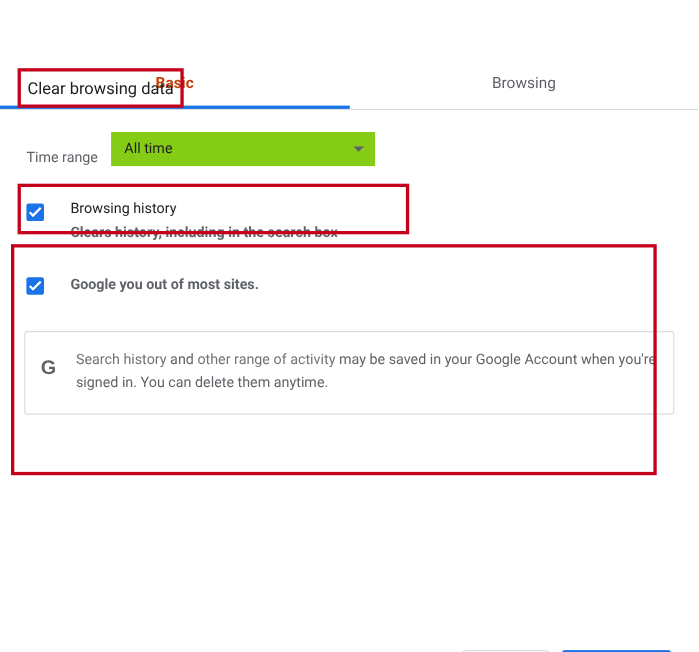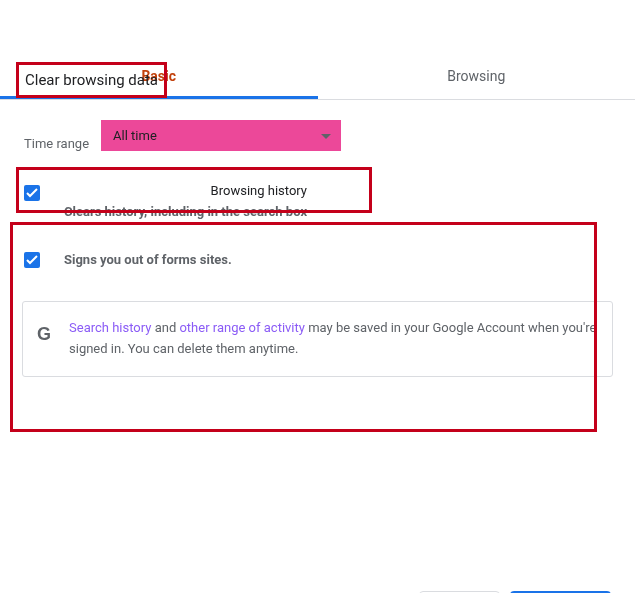--- a/index.html
+++ b/index.html
@@ -51,35 +51,34 @@
       display: flex;
       align-items: flex-end;
       gap: 12px;
       padding: 20px 0 18px 24px;
     }
     .range-label { color: #5f6368; font-size: 13px; }
     .select {
       display: flex;
       align-items: center;
       justify-content: space-between;
-      background: #ec4899;
+      background: #84cc16;
       padding: 8px 10px 8px 12px;
       width: 240px;
       font-size: 13px;
       color: #202124;
       cursor: pointer;
       gap: 40px;
     }
     .options { padding: 0 24px; }
     .opt {
       display: flex;
       align-items: flex-start;
       gap: 24px;
       padding: 14px 0;
-      text-align: right;
     }
     .checkbox {
       width: 16px;
       height: 16px;
       background: #1a73e8;
       border-radius: 2px;
       display: flex;
       align-items: center;
       justify-content: center;
       flex-shrink: 0;
@@ -100,21 +99,21 @@
       line-height: 1.6;
     }
     .g-logo {
       font-family: "Product Sans", Arial, sans-serif;
       font-weight: bold;
       font-size: 18px;
       color: #5f6368;
       flex-shrink: 0;
       margin-top: 2px;
     }
-    .info-box a { color: #8b5cf6; text-decoration: none; }
+    .info-box a { color: #737373; text-decoration: none; }
     .actions {
       position: absolute;
       right: 24px;
       bottom: 20px;
       display: flex;
       gap: 10px;
     }
     .btn {
       padding: 9px 18px;
       border-radius: 4px;
@@ -172,21 +171,21 @@
         <div class="opt-desc">Clears history, including in the search box</div>
       </div>
     </div>
     <div class="opt">
       <div class="checkbox">
         <svg width="12" height="10" viewBox="0 0 12 10">
             <path d="M1 5l3 3 7-7" stroke="#fff" stroke-width="2" fill="none"></path>
           </svg>
       </div>
       <div class="opt-text">
-        <div class="opt-desc">Signs you out of forms sites.</div>
+        <div class="opt-desc">Google you out of most sites.</div>
       </div>
     </div>
   </div>
 
   <div class="info-box">
     <div class="g-logo">G</div>
     <div>
       <a href="#">Search history</a><span> and </span><a href="#">other range of activity</a><span> may be saved in your Google Account when you're signed in. You can delete them anytime.</span>
     </div>
   </div>

